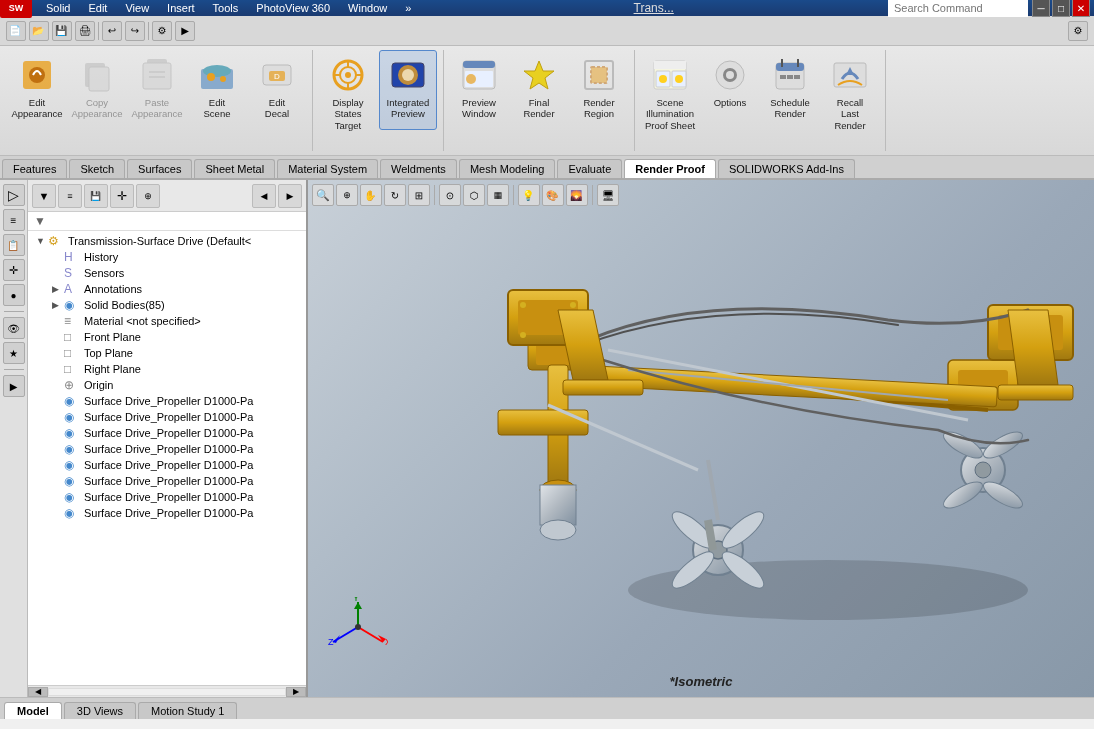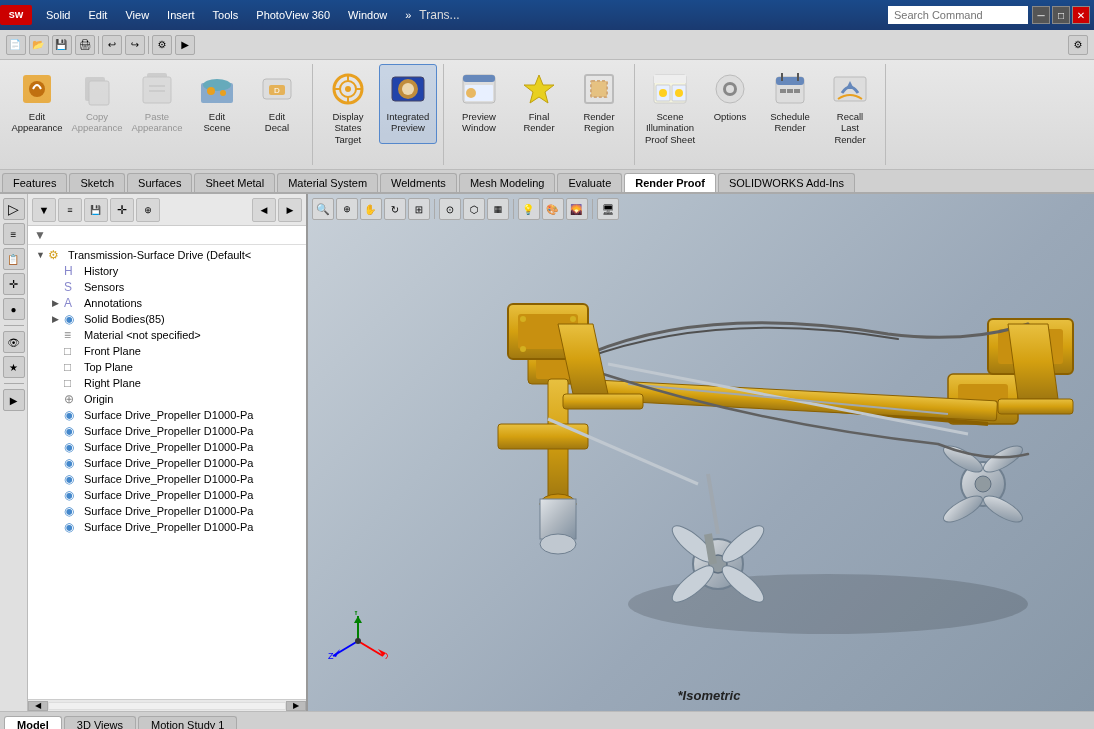--- a/index.html
+++ b/index.html
@@ -1,36 +1,38 @@
 <!DOCTYPE html>
 <html><head>
   <meta charset="utf-8">
   <style>
     * { margin: 0; padding: 0; box-sizing: border-box; }
     body { width: 1094px; height: 729px; overflow: hidden; font-family: Arial, sans-serif; font-size: 11px; background: #f0f0f0; }
 
     
     #titlebar {
-      height: 30px;
+      height: 16px;
       background: linear-gradient(to bottom, #1a4a8a, #1a3a70);
       display: flex;
       align-items: center;
       color: white;
       font-size: 11px;
     }
     #titlebar .menu-item {
       padding: 2px 8px;
       color: white;
       cursor: pointer;
       border-radius: 2px;
     }
     #titlebar .title-center {
       flex: 1;
+      text-align: center;
       color: #ccc;
       font-size: 11px;
+      text-decoration: underline;
     }
     #titlebar .search-box {
       background: white;
       border: none;
       padding: 3px 6px;
       font-size: 11px;
       width: 140px;
       margin-right: 4px;
     }
     #titlebar .window-controls {
@@ -244,21 +246,20 @@
     
     #view-label {
       position: absolute;
       bottom: 8px;
       left: 50%;
       transform: translateX(-50%);
       font-size: 13px;
       font-weight: bold;
       color: #222;
       font-style: italic;
-      margin-left: 8px;
     }
 
     
     #bottom-tabs {
       height: 22px;
       background: #d0d0d0;
       display: flex;
       align-items: flex-end;
       border-top: 1px solid #bbb;
       padding-left: 4px;

